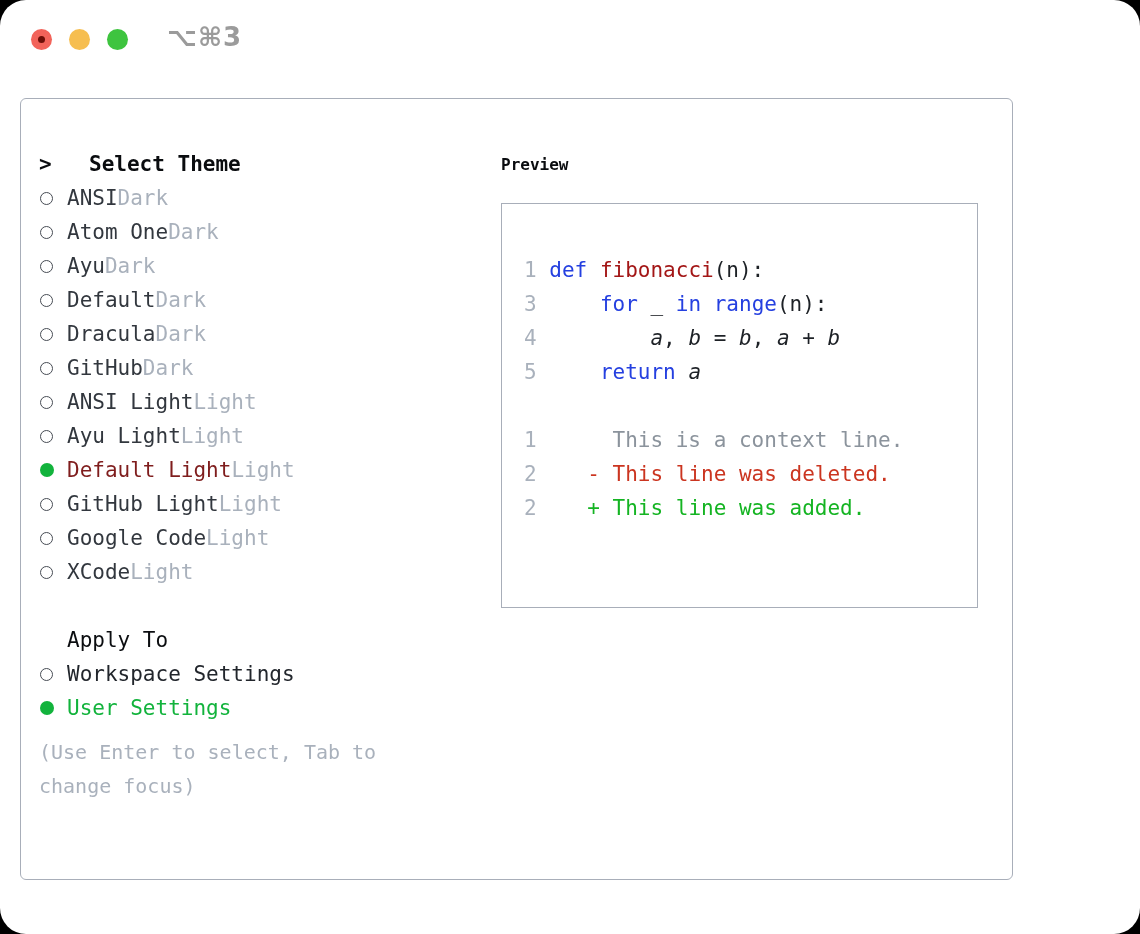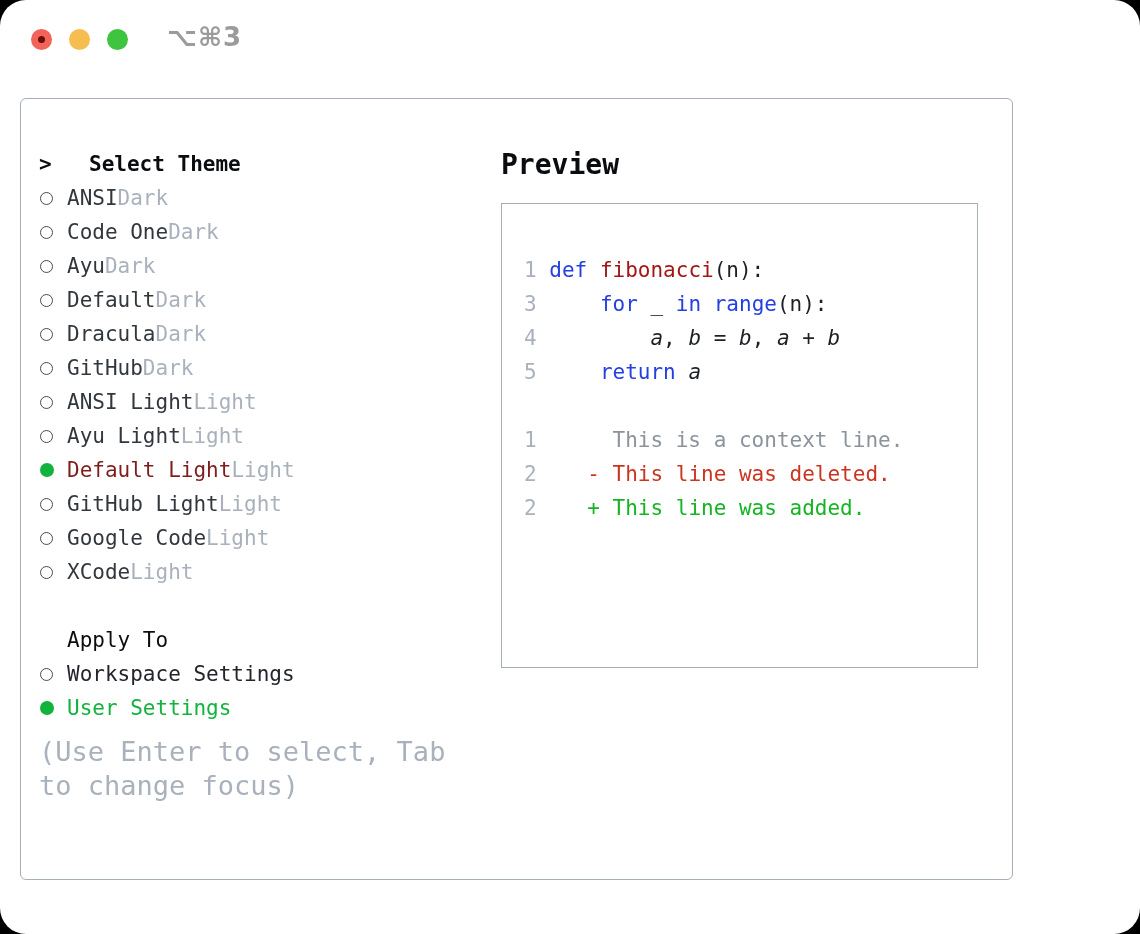--- a/index.html
+++ b/index.html
@@ -59,31 +59,31 @@
   }
   .hdr { font-weight:700; color:#0a0c0f;margin-left:22px; }
   .t-name { color:#32373e; }
   .t-name.sel { color:#7f1d1d; }
   .t-variant { color:#a9b1bc; }
   .opt-label { color:#22262c; }
   .opt-label.sel { color:#12b33c; }
   .spacer { height:34px; }
   .help {
     margin-top:10px; width:420px;
-    color:#a9b1bc; font-size:27px; line-height:34px;
+    color:#a9b1bc; font-size:20px; line-height:34px;
   }
 
   
   .right-col { position:absolute; left:480px; top:48px; }
   .preview-title {
     height:34px; display:flex; align-items:center;
-    font-size:28px; font-weight:700; color:#0a0c0f;text-align:right;
+    font-size:16px; font-weight:700; color:#0a0c0f;text-align:right;
   }
   .preview-box {
-    margin-top:22px; width:477px; height:465px;
+    margin-top:22px; width:477px; height:405px;
     border:1.5px solid #a8aeb9;
     padding:49px 14px 0 22px;
     background:#fff; overflow:hidden;
   }
   .pv-line {
     white-space:pre; font-size:21px; line-height:34px; min-height:34px;
     color:#1d2126;
   }
   .tk-lineno { color:#a9b1bc; }
   .tk-kw     { color:#2540e0; }
@@ -111,21 +111,21 @@
   <div class="panel">
 
     <div class="left-col">
       <div class="row">
         <span class="marker-slot"><span class="caret">&gt;</span></span>
         <span class="hdr">Select Theme</span>
       </div>
 
       <div id="theme-list">
           <div class="row"><span class="marker-slot"><span class="ring"></span></span><span class="t-name">ANSI</span> <span class="t-variant">Dark</span></div>
-          <div class="row"><span class="marker-slot"><span class="ring"></span></span><span class="t-name">Code One</span> <span class="t-variant">Dark</span></div>
+          <div class="row"><span class="marker-slot"><span class="ring"></span></span><span class="t-name">Atom One</span> <span class="t-variant">Dark</span></div>
           <div class="row"><span class="marker-slot"><span class="ring"></span></span><span class="t-name">Ayu</span> <span class="t-variant">Dark</span></div>
           <div class="row"><span class="marker-slot"><span class="ring"></span></span><span class="t-name">Default</span> <span class="t-variant">Dark</span></div>
           <div class="row"><span class="marker-slot"><span class="ring"></span></span><span class="t-name">Dracula</span> <span class="t-variant">Dark</span></div>
           <div class="row"><span class="marker-slot"><span class="ring"></span></span><span class="t-name">GitHub</span> <span class="t-variant">Dark</span></div>
           <div class="row"><span class="marker-slot"><span class="ring"></span></span><span class="t-name">ANSI Light</span> <span class="t-variant">Light</span></div>
           <div class="row"><span class="marker-slot"><span class="ring"></span></span><span class="t-name">Ayu Light</span> <span class="t-variant">Light</span></div>
           <div class="row"><span class="marker-slot"><span class="dot"></span></span><span class="t-name sel">Default Light</span> <span class="t-variant">Light</span></div>
           <div class="row"><span class="marker-slot"><span class="ring"></span></span><span class="t-name">GitHub Light</span> <span class="t-variant">Light</span></div>
           <div class="row"><span class="marker-slot"><span class="ring"></span></span><span class="t-name">Google Code</span> <span class="t-variant">Light</span></div>
           <div class="row"><span class="marker-slot"><span class="ring"></span></span><span class="t-name">XCode</span> <span class="t-variant">Light</span></div>

